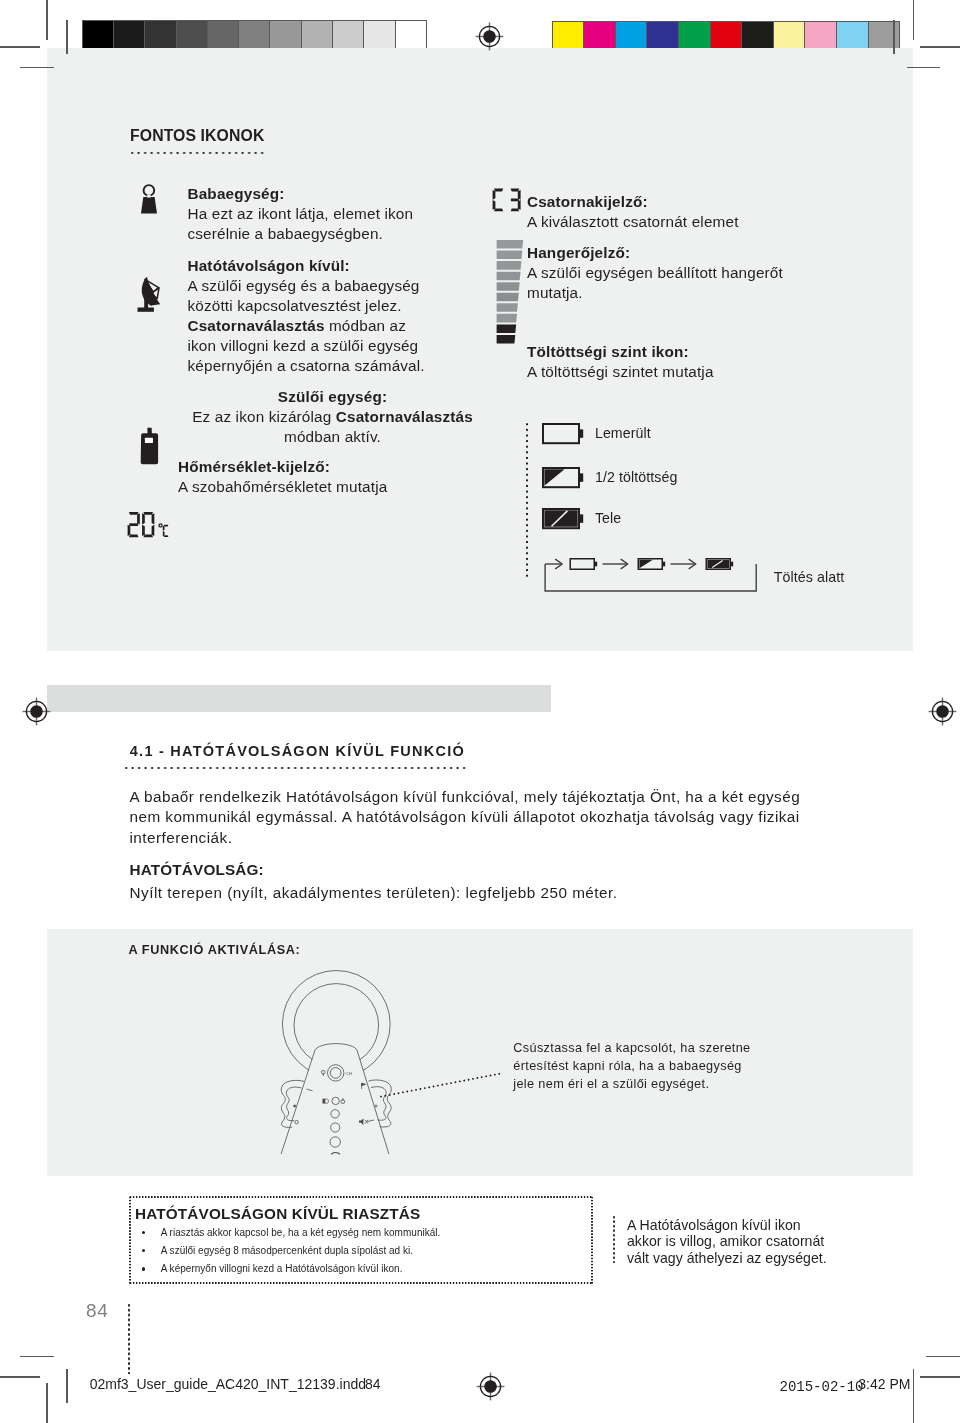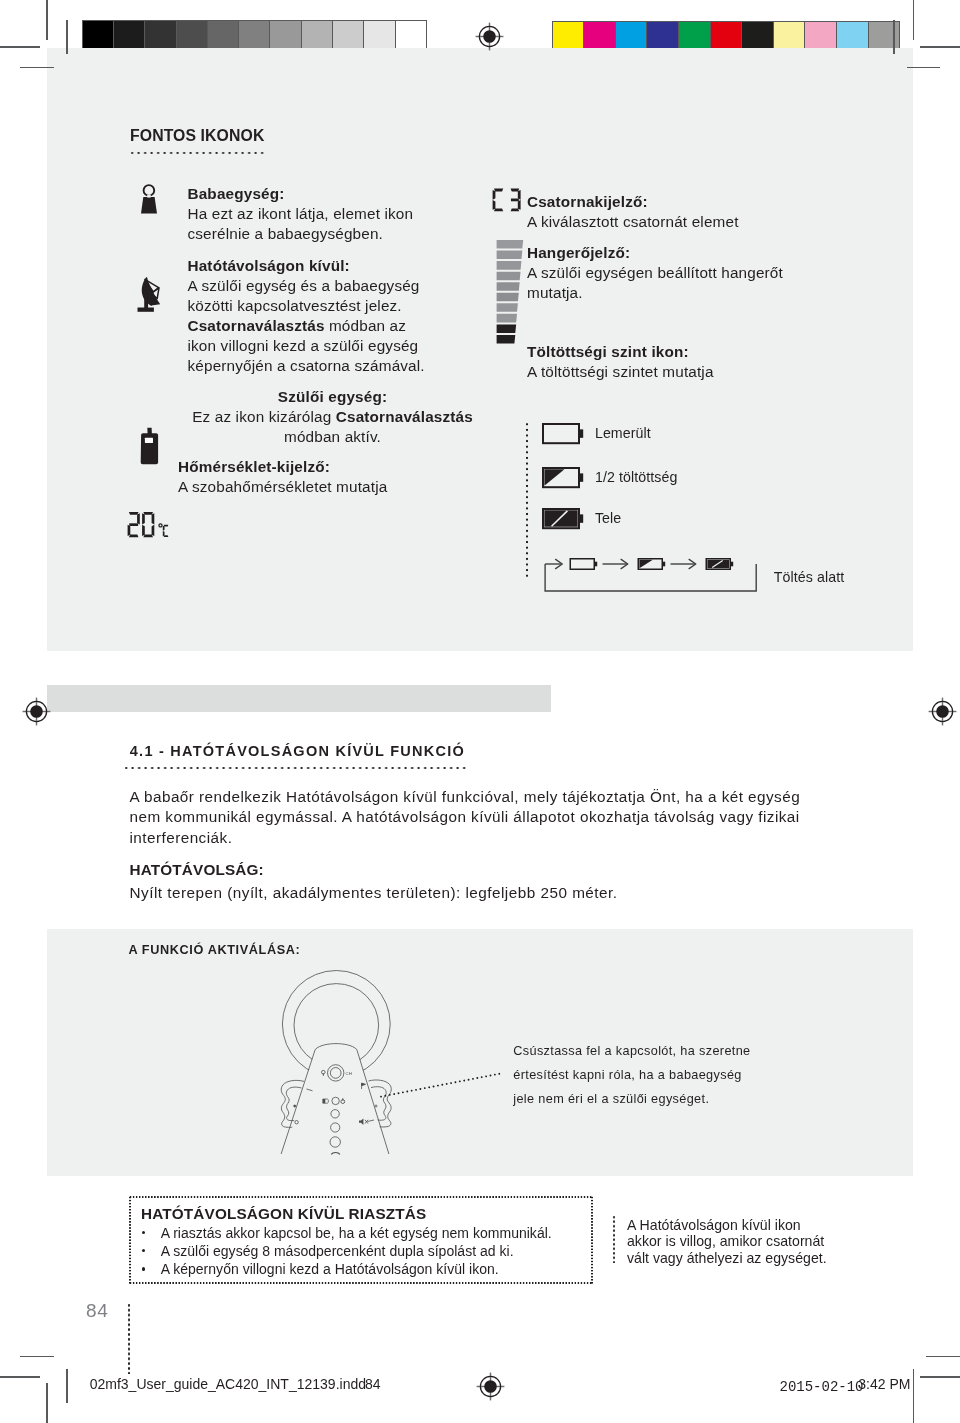--- a/index.html
+++ b/index.html
@@ -41,21 +41,21 @@
   .dotbox{
     background-image:
       radial-gradient(circle, #231f20 .78px, transparent .88px),
       radial-gradient(circle, #231f20 .78px, transparent .88px),
       radial-gradient(circle, #231f20 .78px, transparent .88px),
       radial-gradient(circle, #231f20 .78px, transparent .88px);
     background-size:3.05px 1.8px, 3.05px 1.8px, 1.8px 3.05px, 1.8px 3.05px;
     background-position:0 0, 0 100%, 0 0, 100% 0;
     background-repeat:repeat-x, repeat-x, repeat-y, repeat-y;
   }
-  .bullet-row{position:relative;font-size:14px;line-height:18.2px;letter-spacing:.02px;}
+  .bullet-row{position:relative;font-size:10px;line-height:18.2px;letter-spacing:.02px;}
   .bullet-dot{position:absolute;left:-18.5px;top:7.0px;width:3.2px;height:3.2px;border-radius:50%;
               background:#231f20;}
 </style>
 </head>
 <body>
 
 <div class="page">
 
   <div>
 
@@ -444,24 +444,24 @@
           <path d="M110.0 154.8 L113.0 158.6 M113.0 154.8 L110.0 158.6" stroke="#4d4d4f" stroke-width="0.8" fill="none"></path>
         </g>
       </g>
     </svg>
   </div>
   <div class="abs" style="left:378px;top:1070px;">
     <svg width="130" height="32" viewBox="0 0 130 32">
       <path d="M3 26.6 L123.9 3.3" stroke="#231f20" stroke-width="1.9" fill="none" stroke-dasharray="0.01 4.45" stroke-linecap="round"></path>
     </svg>
   </div>
-  <div class="txt small" style="left:513.3px;top:1038.5px;width:245px;font-size:12.7px;letter-spacing:.35px;line-height:24px;">Csúsztassa fel a kapcsolót, ha szeretne értesítést kapni róla, ha a babaegység jele nem éri el a szülői egységet.</div>
+  <div class="txt small" style="left:513.3px;top:1038.5px;width:245px;font-size:12.7px;letter-spacing:.35px;line-height:18px;">Csúsztassa fel a kapcsolót, ha szeretne értesítést kapni róla, ha a babaegység jele nem éri el a szülői egységet.</div>
 
   <div class="abs dotbox" style="left:128.5px;top:1195.6px;width:464px;height:88px;"></div>
-  <div class="txt" style="left:141px;top:1204px;">
+  <div class="txt" style="left:135px;top:1204px;">
     <span class="ttl">HATÓTÁVOLSÁGON KÍVÜL RIASZTÁS</span>
   </div>
   <div class="abs" style="left:160.7px;top:1224px;width:430px;">
     <div class="bullet-row">
       <span class="bullet-dot"></span>
       <span class="bullet-txt">A riasztás akkor kapcsol be, ha a két egység nem kommunikál.</span>
     </div>
     <div class="bullet-row">
       <span class="bullet-dot"></span>
       <span class="bullet-txt">A szülői egység 8 másodpercenként dupla sípolást ad ki.</span>

